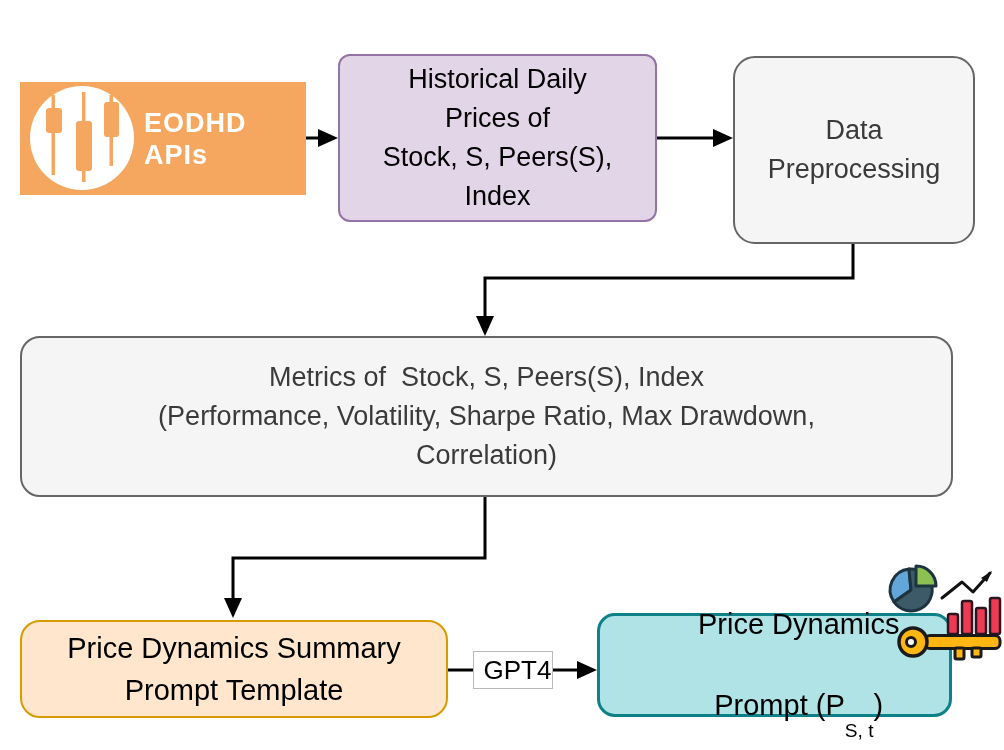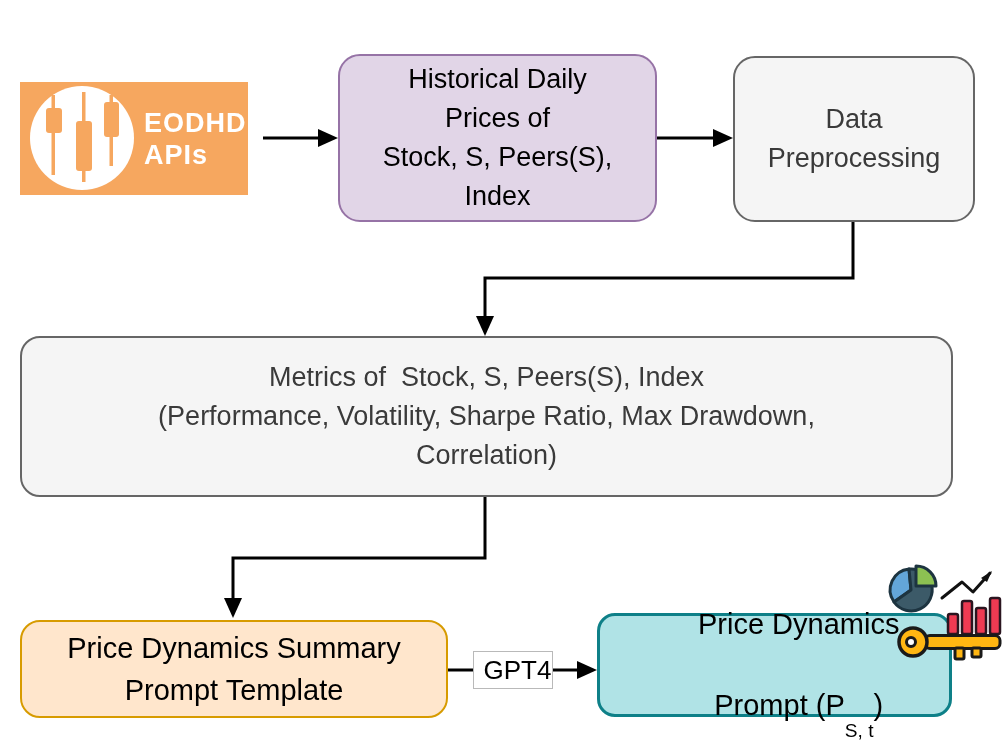--- a/index.html
+++ b/index.html
@@ -7,27 +7,27 @@
     position:relative;width:1004px;height:750px;background:#ffffff;
     font-family:"Liberation Sans",sans-serif;overflow:hidden;
   }
   .connectors{position:absolute;left:0;top:0;width:1004px;height:750px;}
   .node{
     position:absolute;display:flex;align-items:center;justify-content:center;
     text-align:center;box-sizing:border-box;
   }
   .node-text{white-space:pre-wrap;line-height:1.45;}
   
-  .logo{left:20px;top:82px;width:228px;height:113px;background:#f6a75f;justify-content:flex-start;}
+  .logo{left:20px;top:82px;width:286px;height:113px;background:#f6a75f;justify-content:flex-start;}
   .logo-circle{position:absolute;left:10px;top:4px;width:104px;height:104px;background:#ffffff;border-radius:50%;}
   .logo-text{position:absolute;left:124px;top:50%;transform:translateY(-50%);
     color:#ffffff;font-weight:bold;font-size:27px;line-height:1.2;letter-spacing:1px;text-align:left;}
   
-  .purple{left:338px;top:54px;width:319px;height:168px;background:#e1d5e7;border:2.5px solid #9673a6;border-radius:22px;font-size:27px;color:#000;}
-  .dp{left:733px;top:56px;width:242px;height:166px;background:#f5f5f5;border:2px solid #666666;border-radius:22px;font-size:27px;color:#3a3a3a;}
+  .purple{left:338px;top:54px;width:319px;height:168px;background:#e1d5e7;border:2.5px solid #9673a6;border-radius:12px;font-size:27px;color:#000;}
+  .dp{left:733px;top:56px;width:242px;height:188px;background:#f5f5f5;border:2px solid #666666;border-radius:22px;font-size:27px;color:#3a3a3a;}
   .metrics{left:20px;top:336px;width:933px;height:161px;background:#f5f5f5;border:2px solid #666666;border-radius:20px;font-size:27px;color:#3a3a3a;}
   .orange{left:20px;top:620px;width:428px;height:98px;background:#ffe6cc;border:2.5px solid #d79b00;border-radius:20px;font-size:29px;color:#000;}
   .teal{left:597px;top:613px;width:355px;height:104px;background:#b0e3e6;border:3px solid #0e8088;border-radius:18px;font-size:29px;color:#000;}
   .teal .node-text{line-height:1.4;}
   sub.ps{font-size:0.66em;line-height:0;position:relative;top:15px;}
   
   .gpt4{position:absolute;left:473px;top:651px;width:80px;height:38px;background:#ffffff;
     border:1px solid #b9b9b9;display:flex;align-items:center;justify-content:center;
     font-size:26px;color:#000;box-sizing:border-box;padding-left:9px;}
   

